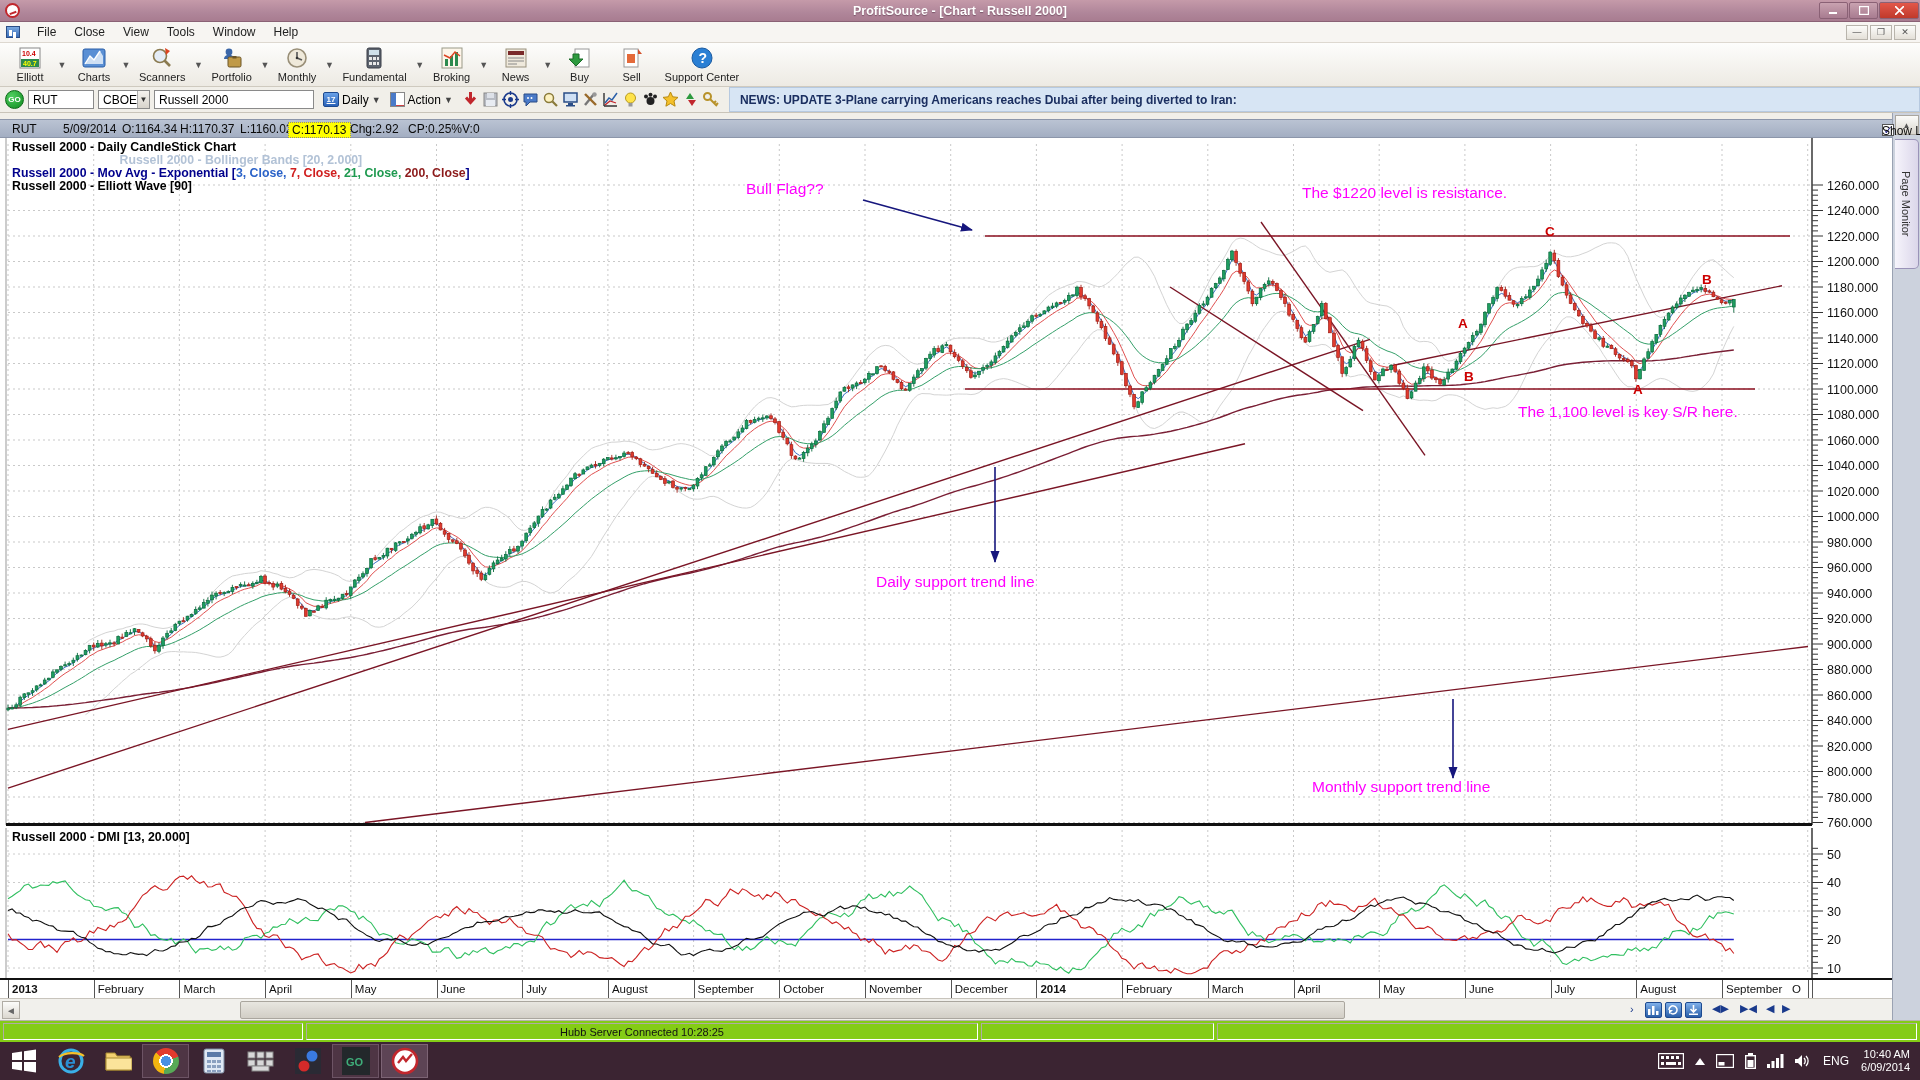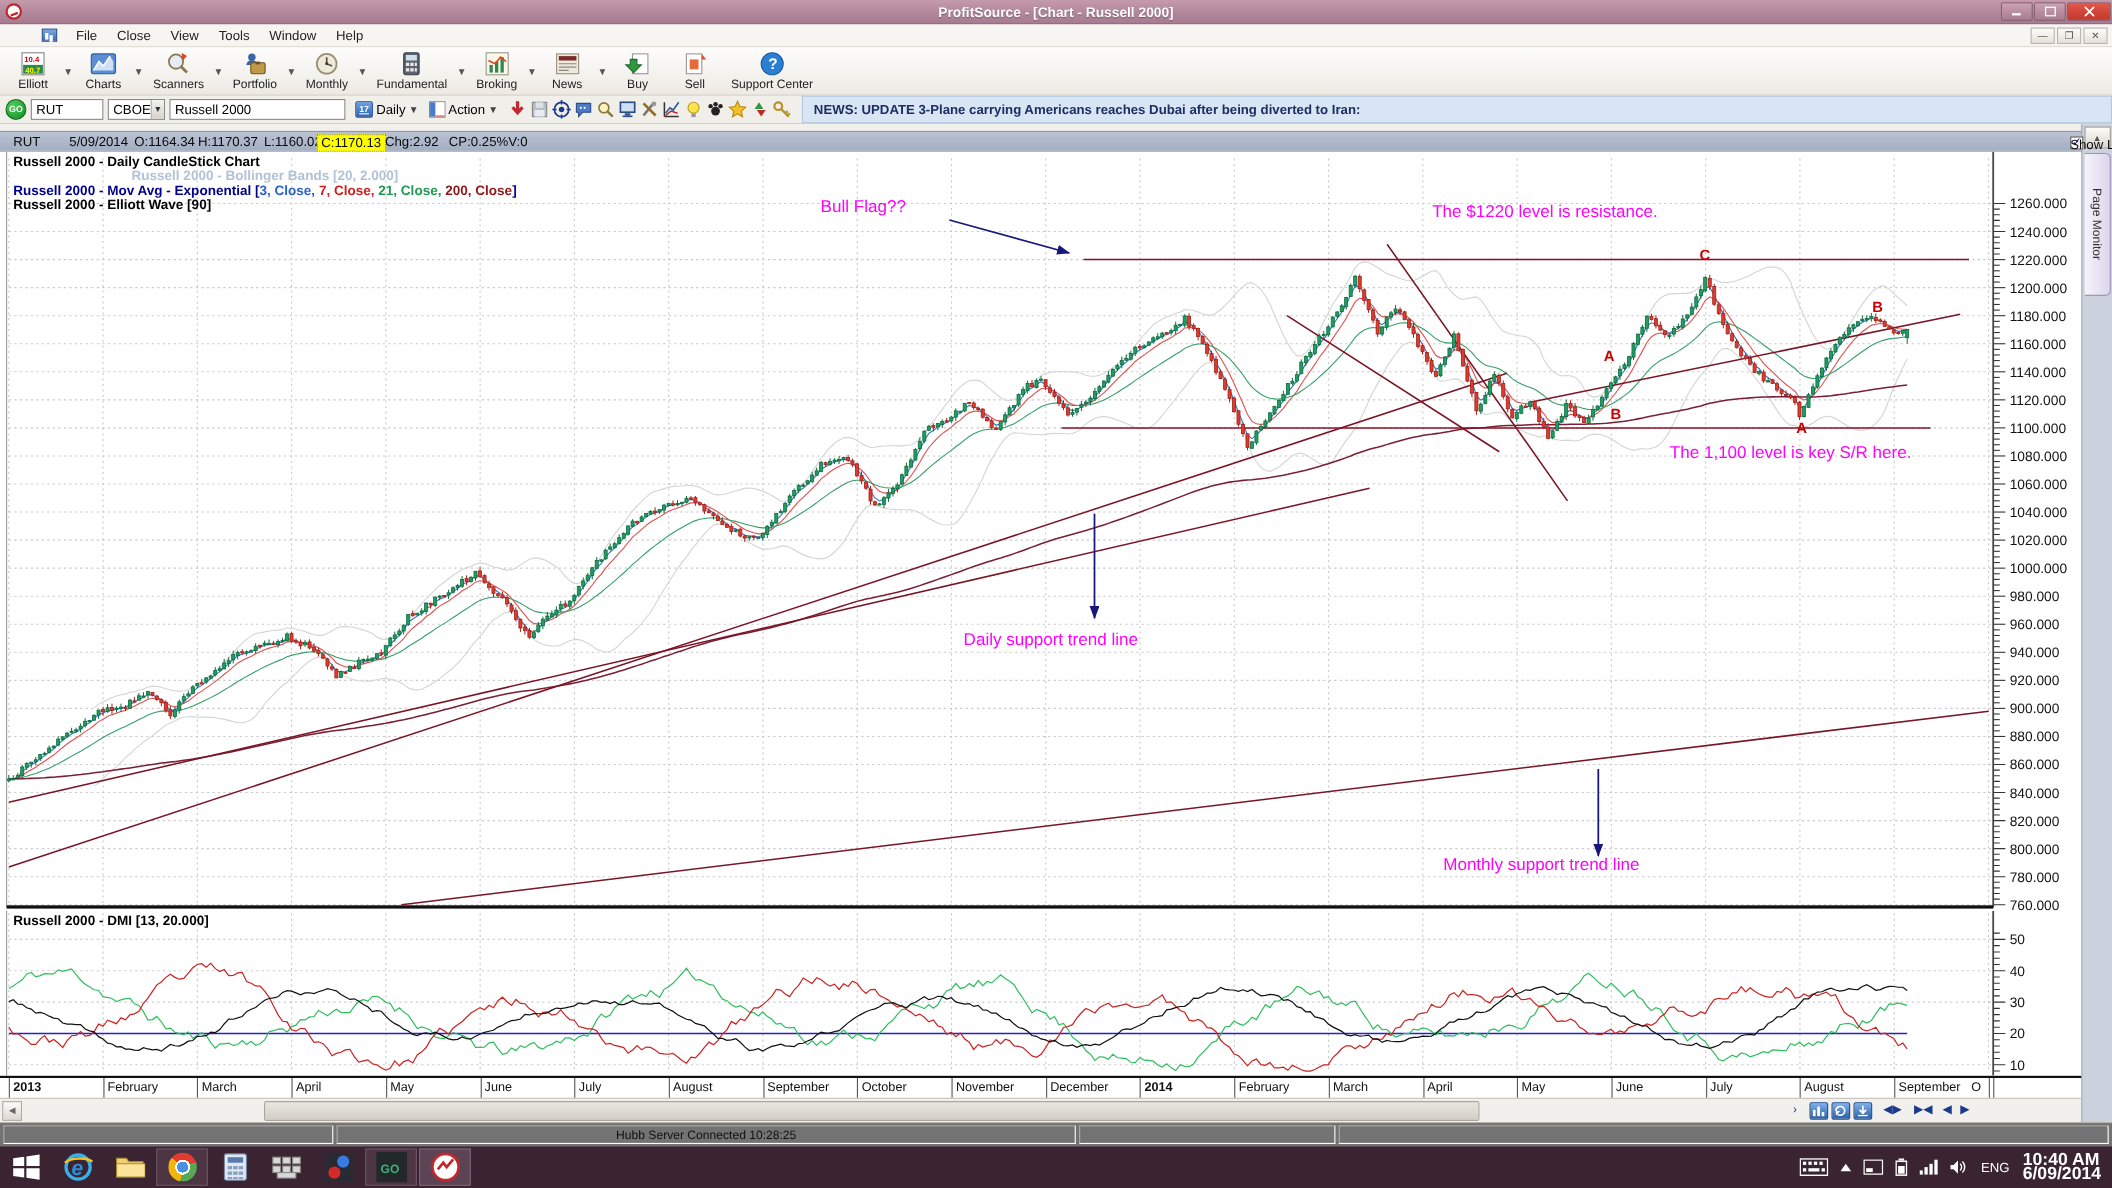--- a/index.html
+++ b/index.html
@@ -10,21 +10,21 @@
   .titlebar{height:22px;background:linear-gradient(#c59aa9,#b0869a 60%,#a87c90);display:flex;align-items:center;position:relative;border-bottom:1px solid #8a6175;}
   .titlebar .logo{width:15px;height:15px;margin-left:5px;border-radius:50%;background:#fff;border:2px solid #c1272d;position:relative;}
   .titlebar .logo::after{content:"";position:absolute;left:2px;top:4px;width:7px;height:3px;border-bottom:2px solid #c1272d;transform:rotate(-20deg);}
   .titlebar .ttl{position:absolute;left:0;right:0;text-align:center;color:#fff;font-size:12.5px;font-weight:bold;text-shadow:0 1px 1px #7a5568;}
   .winbtns{margin-left:auto;display:flex;z-index:2;}
   .winbtn{width:29px;height:17px;margin-right:1px;display:flex;align-items:center;justify-content:center;background:linear-gradient(#c9a2b0,#a87c90);border:1px solid #8a6175;border-radius:2px;}
   .winbtn.close{background:linear-gradient(#e2574a,#c0392b);width:40px;}
   .winbtn svg{display:block;}
 
   
-  .menubar{height:21px;background:#f7f5f2;display:flex;align-items:center;border-bottom:1px solid #ddd8d0;font-size:12px;color:#222;padding-left:32px;}
+  .menubar{height:21px;background:#f7f5f2;display:flex;align-items:center;border-bottom:1px solid #ddd8d0;font-size:12px;color:#222;}
   .menubar .childico{width:14px;height:12px;margin:0 8px 0 6px;background:linear-gradient(#79a8e0,#3a6db8);border:1px solid #2a4d86;position:relative;}
   .menubar .childico::after{content:"";position:absolute;left:2px;bottom:1px;width:3px;height:6px;background:#fff;box-shadow:4px 2px 0 #fff;}
   .menuitem{padding:3px 9px;cursor:default;}
   .menuctl{margin-left:auto;display:flex;margin-right:4px;}
   .menuctl span{width:22px;height:15px;border:1px solid #b8b4ac;background:linear-gradient(#fcfcfa,#e4e0d8);margin-left:2px;display:flex;align-items:center;justify-content:center;color:#555;font-size:9px;}
 
   
   .toolbar{height:44px;background:linear-gradient(#fdfdfc,#edeae3);border-bottom:1px solid #cfcabf;display:flex;align-items:center;padding-left:4px;}
   .tbtn{display:flex;flex-direction:column;align-items:center;justify-content:center;min-width:52px;height:42px;padding:1px 7px;border-radius:3px;}
   .tbtn .ic{height:24px;display:flex;align-items:center;}
@@ -75,36 +75,36 @@
   .sthumb{position:absolute;left:240px;top:2px;width:1105px;height:18px;background:linear-gradient(#e8e6e0,#d2cec6);border:1px solid #aaa69e;border-radius:2px;}
   .sico{position:absolute;top:3px;width:17px;height:16px;border-radius:2px;background:linear-gradient(#7fb0ea,#2a5fa8);border:1px solid #1d4a90;display:flex;align-items:center;justify-content:center;}
   .sico svg{display:block;}
   .snav{position:absolute;top:3px;color:#1a3a8c;font-size:11px;}
 
   .rail{width:28px;background:#ccd2dd;border-left:1px solid #9aa2b2;display:flex;flex-direction:column;align-items:center;}
   .railup{width:24px;height:20px;margin-top:2px;background:linear-gradient(#fbfbf9,#dad6ce);border:1px solid #aaa69e;display:flex;align-items:center;justify-content:center;color:#555;font-size:8px;}
   .pmtab{margin-top:4px;width:24px;height:130px;background:linear-gradient(90deg,#f6f4fb,#dbd6ea);border:1px solid #9a93b8;border-left:none;border-radius:0 5px 5px 0;display:flex;align-items:center;justify-content:center;}
   .pmtab span{writing-mode:vertical-rl;font-size:11px;color:#333;}
 
-  .statusbar{height:22px;background:#737373;border-top:1px solid #b8b4ac;position:relative;font-size:11px;color:#111;}
+  .statusbar{height:22px;background:#84cc16;border-top:1px solid #b8b4ac;position:relative;font-size:11px;color:#111;}
   .scell{position:absolute;top:2px;bottom:2px;border:1px solid;border-color:#b0aca4 #fff #fff #b0aca4;}
   .scell.c1{left:3px;width:300px;}
   .scell.c2{left:306px;width:672px;display:flex;align-items:center;justify-content:center;}
   .scell.c3{left:981px;width:233px;}
   .scell.c4{left:1217px;right:3px;}
 
   
   .taskbar{height:38px;background:#3b2432;display:flex;align-items:center;position:relative;}
   .tskbtn{width:47px;height:38px;display:flex;align-items:center;justify-content:center;}
   .tskbtn.boxed{background:#4e3544;border:1px solid #6d5465;height:34px;margin:0 1px;}
   .tskbtn.active{background:#5d4455;border:1px solid #7d6475;}
   .tray{position:absolute;right:4px;top:0;height:38px;display:flex;align-items:center;color:#fff;}
   .tray .tico{margin-left:11px;display:flex;align-items:center;}
   .tray .lang{font-size:12px;margin-left:12px;}
-  .clock{margin-left:12px;font-size:16px;line-height:13px;margin-right:6px;font-weight:bold;}
+  .clock{margin-left:12px;text-align:right;font-size:11px;line-height:13px;margin-right:6px;}
 </style>
 </head>
 <body>
 
 <div id="win">
 
   <div class="titlebar">
     <div class="logo"></div>
     <div class="ttl">ProfitSource - [Chart - Russell 2000]</div>
     <div class="winbtns">

